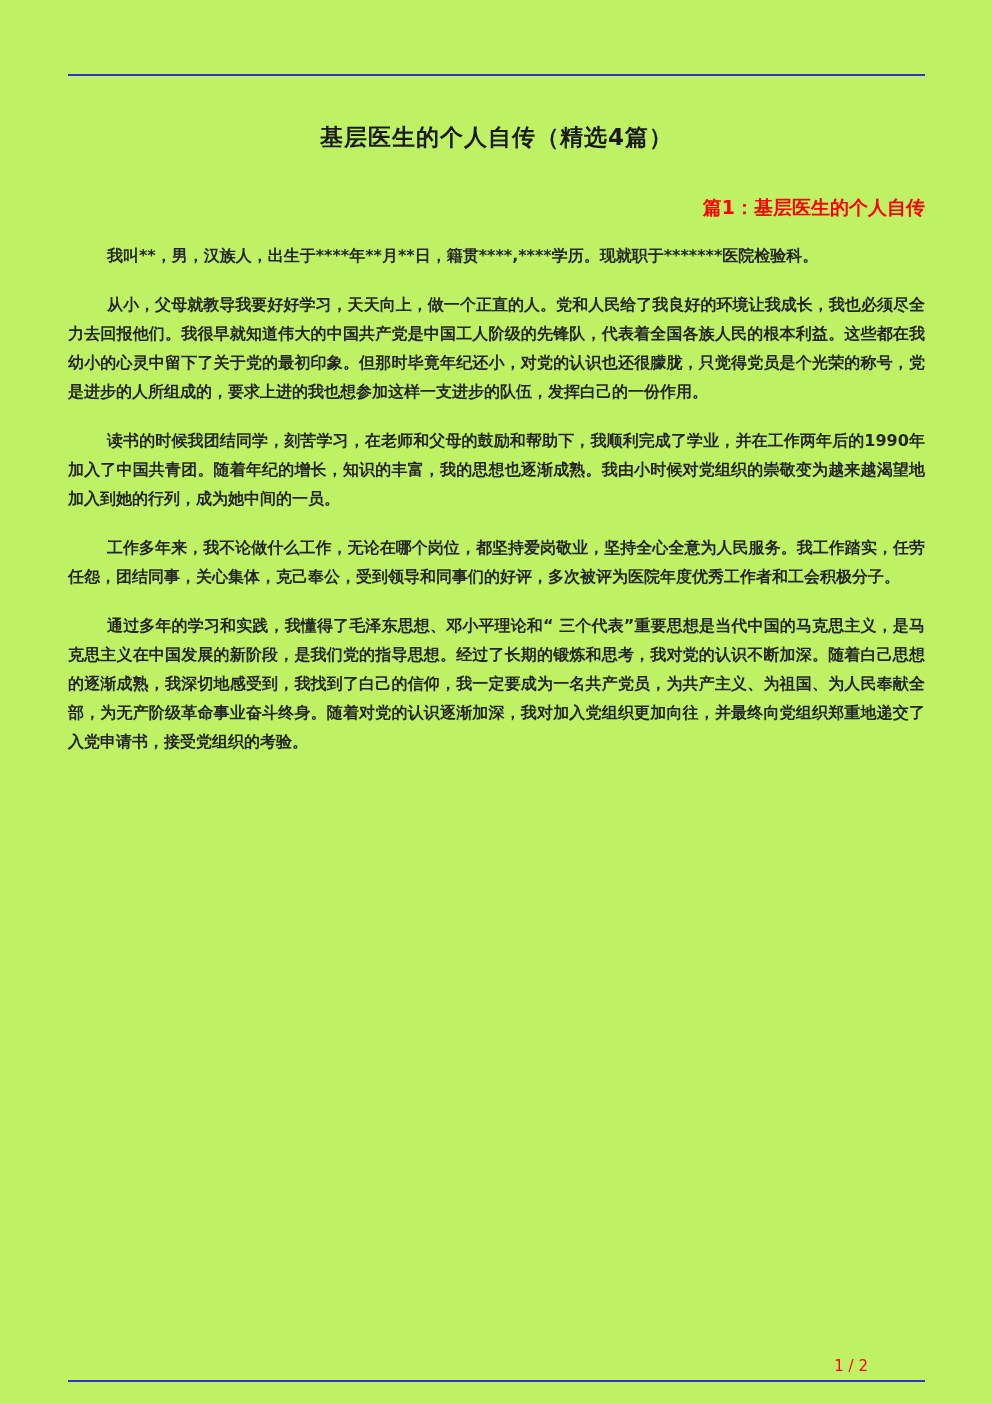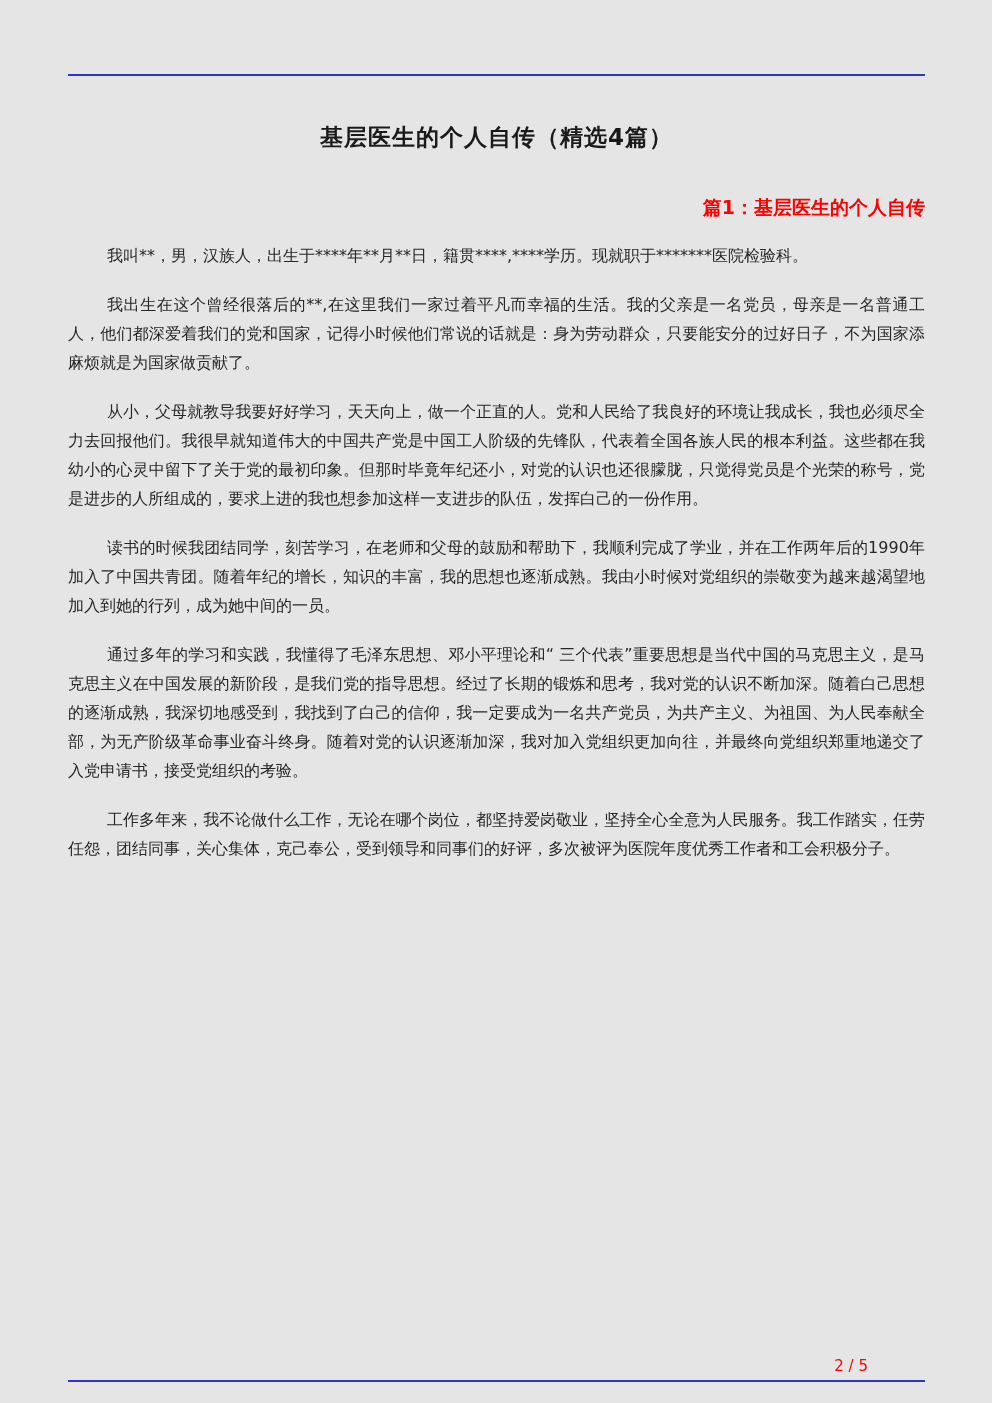--- a/index.html
+++ b/index.html
@@ -11,21 +11,21 @@
   html, body {
     margin: 0;
     padding: 0;
     background: #ffffff;
   }
   .page {
     position: relative;
     width: 992px;
     height: 1403px;
     margin: 0 auto;
-    background: #e5e5e5;
+    background: #bef264;
     overflow: hidden;
     font-family: "DejaVu Sans", "Liberation Sans", sans-serif;
     color: var(--body-text, #262626);
   }
   .rule {
     position: absolute;
     left: 68px;
     right: 67px;
     height: 2px;
     background: var(--accent-line, #3333cc);
@@ -54,20 +54,21 @@
     color: var(--heading-red, #ff0000);
     text-align: right;
   }
   .body-text p {
     margin: 20px 0 0 0;
     font-size: 16px;
     line-height: 29px;
     text-indent: 39px;
     text-align: justify;
     color: var(--body-text, #262626);
+    font-weight: bold;
   }
   .page-footer {
     position: absolute;
     right: 124px;
     bottom: 28px;
     font-size: 15px;
     color: var(--heading-red, #ff0000);
   }
 </style>
 </head>
@@ -77,27 +78,26 @@
 
   <div class="rule top"></div>
 
   <div class="content">
     <h1 class="doc-title">基层医生的个人自传（精选4篇）</h1>
 
     <h2 class="section-heading">篇1：基层医生的个人自传</h2>
 
     <div class="body-text">
       <p>我叫**，男，汉族人，出生于****年**月**日，籍贯****,****学历。现就职于*******医院检验科。</p>
-      <p>我出生在这个曾经很落后的**,在这里我们一家过着平凡而幸福的生活。我的父亲是一名党员，母亲是一名普通工人，他们都深爱着我们的党和国家，记得小时候他们常说的话就是：身为劳动群众，只要能安分的过好日子，不为国家添麻烦就是为国家做贡献了。</p>
       <p>从小，父母就教导我要好好学习，天天向上，做一个正直的人。党和人民给了我良好的环境让我成长，我也必须尽全力去回报他们。我很早就知道伟大的中国共产党是中国工人阶级的先锋队，代表着全国各族人民的根本利益。这些都在我幼小的心灵中留下了关于党的最初印象。但那时毕竟年纪还小，对党的认识也还很朦胧，只觉得党员是个光荣的称号，党是进步的人所组成的，要求上进的我也想参加这样一支进步的队伍，发挥白己的一份作用。</p>
       <p>读书的时候我团结同学，刻苦学习，在老师和父母的鼓励和帮助下，我顺利完成了学业，并在工作两年后的1990年加入了中国共青团。随着年纪的增长，知识的丰富，我的思想也逐渐成熟。我由小时候对党组织的崇敬变为越来越渴望地加入到她的行列，成为她中间的一员。</p>
+      <p>工作多年来，我不论做什么工作，无论在哪个岗位，都坚持爱岗敬业，坚持全心全意为人民服务。我工作踏实，任劳任怨，团结同事，关心集体，克己奉公，受到领导和同事们的好评，多次被评为医院年度优秀工作者和工会积极分子。</p>
       <p>通过多年的学习和实践，我懂得了毛泽东思想、邓小平理论和“ 三个代表”重要思想是当代中国的马克思主义，是马克思主义在中国发展的新阶段，是我们党的指导思想。经过了长期的锻炼和思考，我对党的认识不断加深。随着白己思想的逐渐成熟，我深切地感受到，我找到了白己的信仰，我一定要成为一名共产党员，为共产主义、为祖国、为人民奉献全部，为无产阶级革命事业奋斗终身。随着对党的认识逐渐加深，我对加入党组织更加向往，并最终向党组织郑重地递交了入党申请书，接受党组织的考验。</p>
-      <p>工作多年来，我不论做什么工作，无论在哪个岗位，都坚持爱岗敬业，坚持全心全意为人民服务。我工作踏实，任劳任怨，团结同事，关心集体，克己奉公，受到领导和同事们的好评，多次被评为医院年度优秀工作者和工会积极分子。</p>
     </div>
   </div>
 
   <div class="page-footer">
-    <span>2 / 5</span>
+    <span>1 / 2</span>
   </div>
 
   <div class="rule bottom"></div>
 
 </div>
 
 </body></html>

